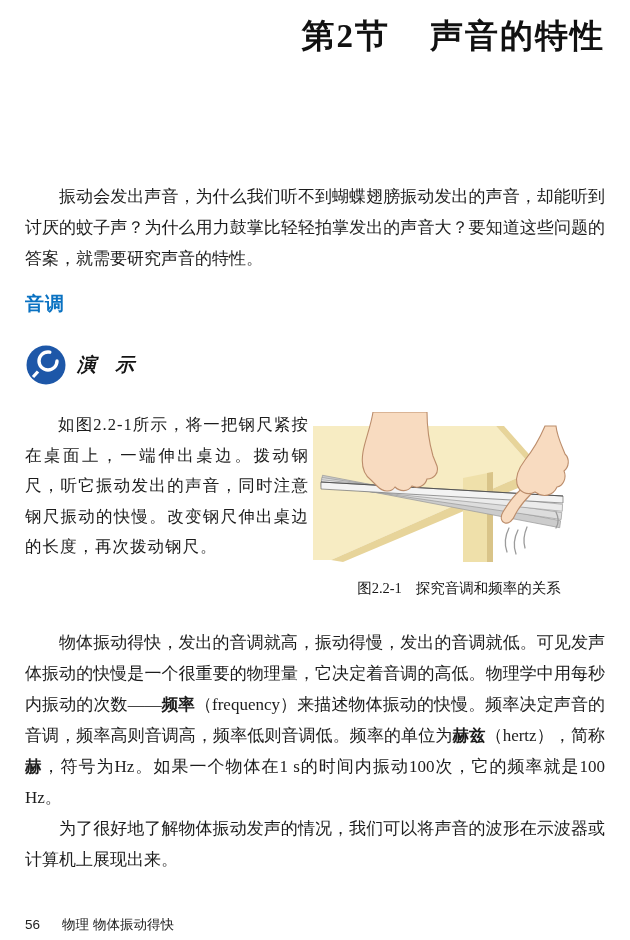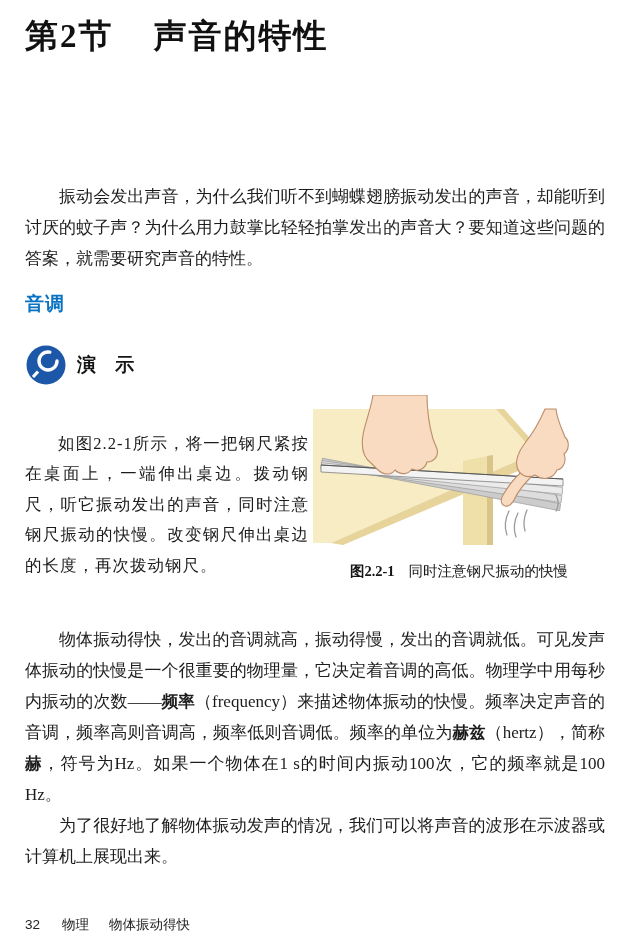--- a/index.html
+++ b/index.html
@@ -6,68 +6,68 @@
   html,body { width:630px; }
   body {
     width:630px; height:940px; background:#ffffff; position:relative;
     font-family:"Liberation Serif","DejaVu Serif",serif;
     color:#1c1c1c; overflow:hidden;
   }
   .page { padding:0 25px; position:relative; height:100%; }
 
   .chapter-title {
     margin-top:14px; font-size:33px; font-weight:600; color:#111;
-    font-family:"Liberation Serif","DejaVu Serif",serif; letter-spacing:2px;
+    font-family:"Liberation Serif","DejaVu Serif",serif; letter-spacing:2px;text-align:right;
   }
   .chapter-title .sec-no { margin-right:40px; }
 
   p.body-p {
     font-size:17px; line-height:31px; text-align:justify;
     text-indent:2em; color:#1c1c1c;
   }
   .intro { margin-top:122px;font-family:Liberation Serif, serif; }
 
   .blue-heading {
     margin-top:17px; font-size:19px; font-weight:bold; color:#0a72c2;
     font-family:"Liberation Sans","DejaVu Sans",sans-serif; letter-spacing:1px;
   }
   .pitch-p { margin-top:24px; }
   b { font-weight:bold; font-family:"Liberation Sans","DejaVu Sans",sans-serif; font-size:0.97em; }
 
   .demo-header { margin-top:27px; display:flex; align-items:center; }
   .demo-icon { width:42px; height:42px; flex:0 0 42px; }
   .demo-label {
     margin-left:10px; font-size:19px; font-weight:bold; color:#141414;
-    font-family:"Liberation Sans","DejaVu Sans",sans-serif; letter-spacing:7px;
+    font-family:"Liberation Sans","DejaVu Sans",sans-serif; letter-spacing:7px;font-style:italic;
   }
 
-  .demo-body { margin-top:7px; display:flex;align-items:flex-end; }
+  .demo-body { margin-top:24px; display:flex; }
   .demo-text { width:284px; }
   .demo-text p {
     font-size:16.5px; line-height:30.5px; text-align:justify;
     text-indent:2em; letter-spacing:1px; color:#1c1c1c;
   }
   .figure-col { margin-left:auto; width:292px; padding-top:2px; }
   .figure-art { width:292px; height:150px; display:block; }
   .figure-caption {
     margin-top:17px; text-align:center; font-size:14.5px; color:#161616;
     font-family:"Liberation Serif","DejaVu Serif",serif;
   }
-  .figure-caption .fig-no { margin-right:14px;font-weight:bold; }
+  .figure-caption .fig-no { margin-right:14px; }
 
-  .freq-p { margin-top:43px; }
+  .freq-p { margin-top:29px; }
   .closing-p { margin-top:0; }
 
   .page-footer {
     position:absolute; left:25px; bottom:20px; font-size:13.5px; color:#222;
   }
   .page-footer .pgnum {
     font-family:"Liberation Sans","DejaVu Sans",sans-serif; margin-right:22px;
   }
-  .page-footer .subj { margin-right:20px; }
+  .page-footer .subj { margin-right:4px; }
 </style>
 </head>
 <body>
 
 <div class="page">
 
   <h1 class="chapter-title">
     <span class="sec-no">第2节</span><span>声音的特性</span>
   </h1>
 
@@ -122,26 +122,26 @@
         </g>
 
         <g fill="none" stroke="#9b9b9b" stroke-width="1.3" stroke-linecap="round">
           <path d="M196,116 C192,124 191,132 194,140"></path>
           <path d="M205,118 C201,126 200,134 203,142"></path>
           <path d="M214,115 C211,122 210,129 212,136"></path>
           <path d="M243,100 C246,106 246,111 243,116"></path>
         </g>
       </svg>
       <div class="figure-caption">
-        <span class="fig-no">图2.2-1</span><span>同时注意钢尺振动的快慢</span>
+        <span class="fig-no">图2.2-1</span><span>探究音调和频率的关系</span>
       </div>
     </div>
   </div>
 
   <p class="body-p freq-p"><span>物体振动得快，发出的音调就高，振动得慢，发出的音调就低。可见发声体振动的快慢是一个很重要的物理量，它决定着音调的高低。物理学中用每秒内振动的次数——</span><b>频率</b><span>（frequency）来描述物体振动的快慢。频率决定声音的音调，频率高则音调高，频率低则音调低。频率的单位为</span><b>赫兹</b><span>（hertz），简称</span><b>赫</b><span>，符号为Hz。如果一个物体在1 s的时间内振动100次，它的频率就是100 Hz。</span></p>
 
   <p class="body-p closing-p">为了很好地了解物体振动发声的情况，我们可以将声音的波形在示波器或计算机上展现出来。</p>
 
   <div class="page-footer">
-    <span class="pgnum">32</span><span class="subj">物理</span><span>物体振动得快</span>
+    <span class="pgnum">56</span><span class="subj">物理</span><span>物体振动得快</span>
   </div>
 
 </div>
 
 </body></html>

